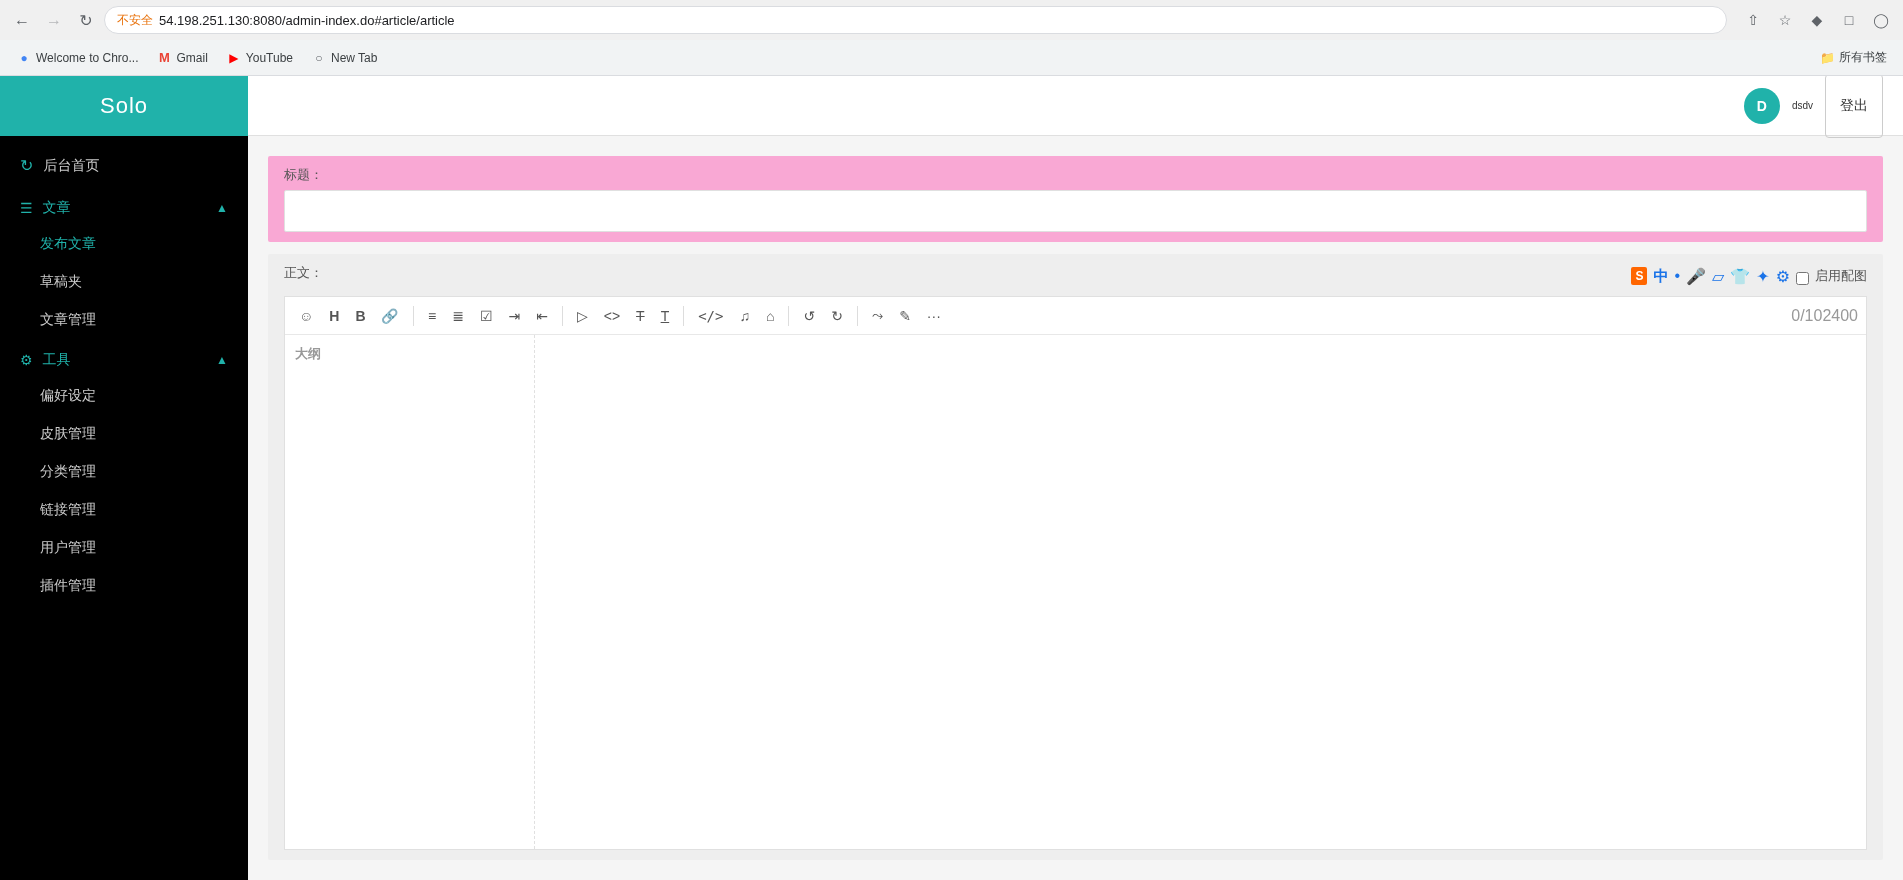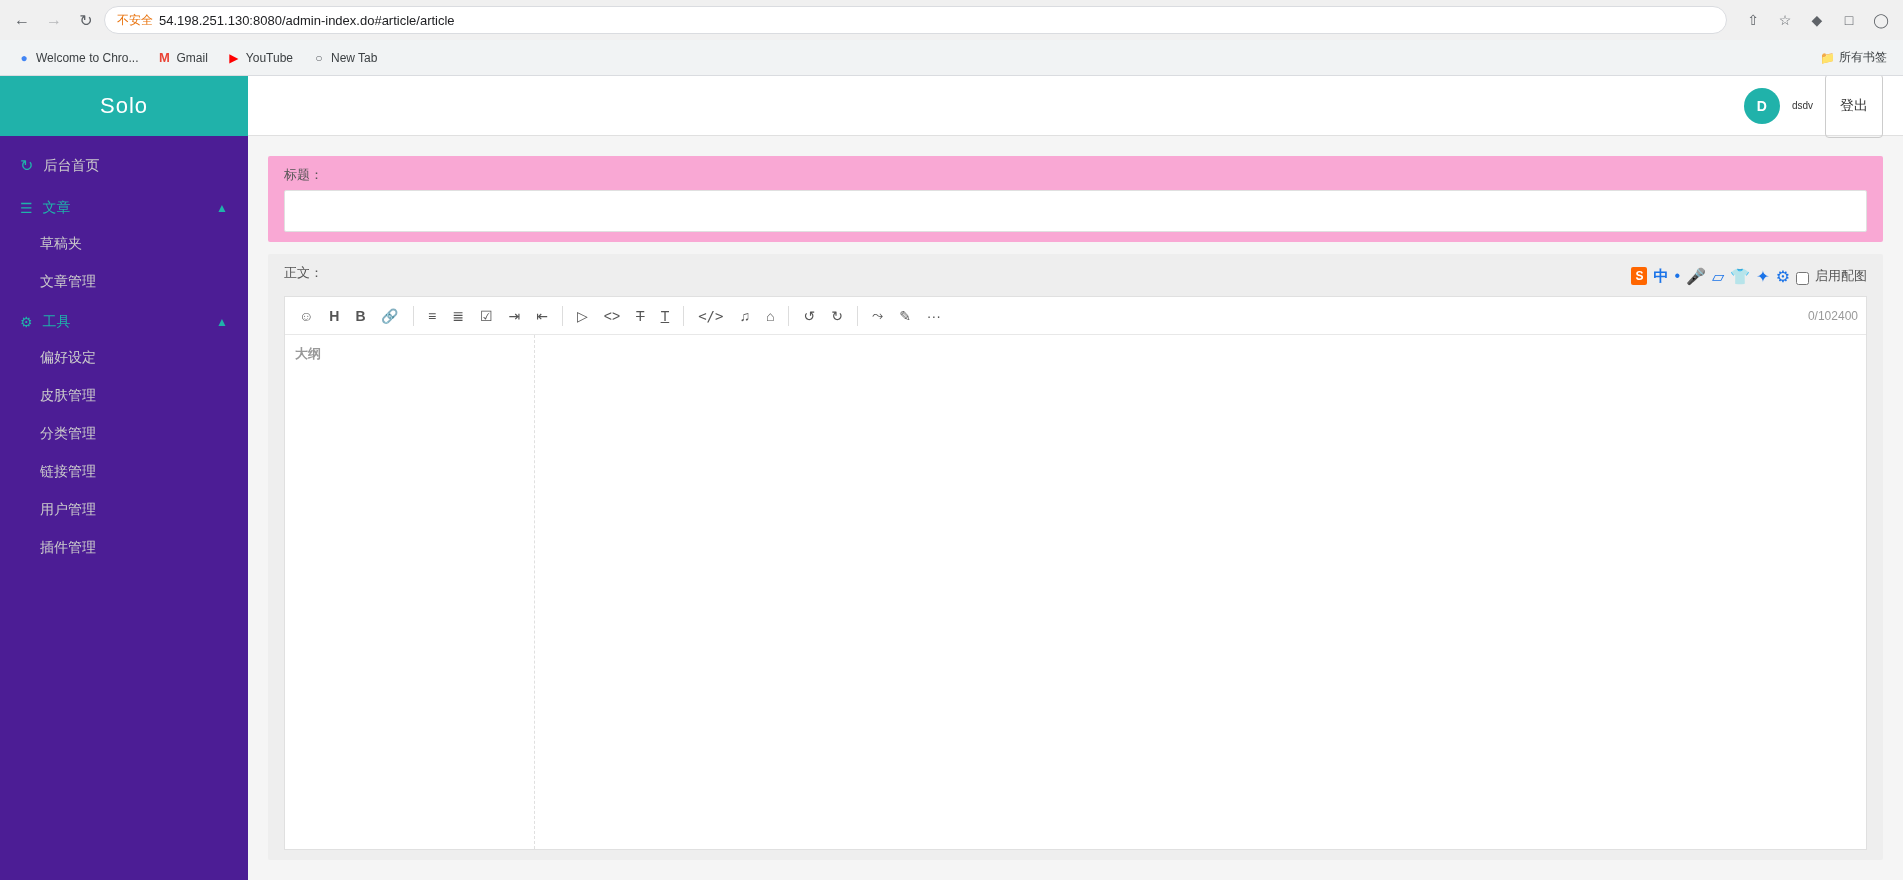--- a/index.html
+++ b/index.html
@@ -87,21 +87,21 @@
 
     
     .app-container {
       display: flex;
       height: calc(100vh - 76px);
     }
 
     
     .sidebar {
       width: 248px;
-      background: #4c1d95;
+      background: #000000;
       color: #fff;
       flex-shrink: 0;
       overflow-y: auto;
     }
     .sidebar-header {
       background: #20b2aa;
       height: 60px;
       display: flex;
       align-items: center;
       justify-content: center;
@@ -293,21 +293,21 @@
       justify-content: center;
     }
     .tb-separator {
       width: 1px;
       height: 20px;
       background: #ddd;
       margin: 0 4px;
     }
     .char-count {
       margin-left: auto;
-      font-size: 12px;
+      font-size: 16px;
       color: #999;
     }
     .editor-body {
       flex: 1;
       display: flex;
     }
     .editor-outline {
       width: 250px;
       border-right: 1px dashed #e0e0e0;
       padding: 10px;
@@ -376,20 +376,23 @@
 
       <div class="sidebar-item">
         <span class="icon">↻</span>
         <span>后台首页</span>
       </div>
 
       <div class="sidebar-section">
         <span class="icon">☰</span>
         <span>文章</span>
         <span class="chevron">▲</span>
+      </div>
+      <div class="sidebar-sub-item active">
+        <span>发布文章</span>
       </div>
       <div class="sidebar-sub-item">
         <span>草稿夹</span>
       </div>
       <div class="sidebar-sub-item">
         <span>文章管理</span>
       </div>
 
       <div class="sidebar-section">
         <span class="icon">⚙</span>

